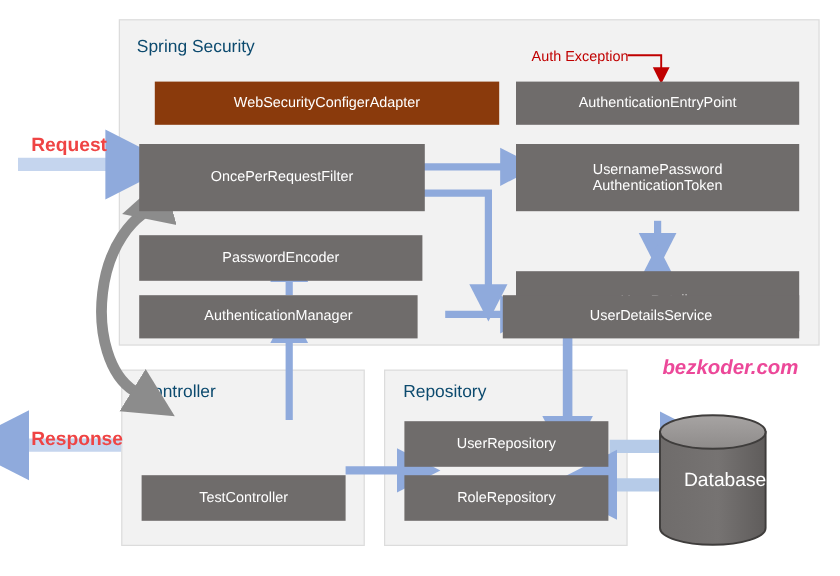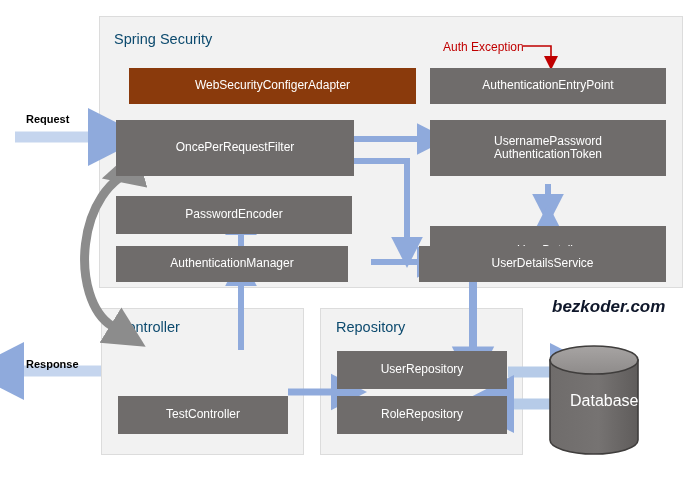--- a/index.html
+++ b/index.html
@@ -8,23 +8,23 @@
 
   .panel{position:absolute;background:#F2F2F2;border:1px solid #DCDCDC;box-sizing:border-box;}
   .panel-title{position:absolute;color:#0c4a6e;font-size:14.5px;line-height:1;white-space:nowrap;}
 
   .box{position:absolute;background:#6F6C6B;color:#ffffff;display:flex;align-items:center;
        justify-content:center;text-align:center;font-size:12px;line-height:1.12;box-sizing:border-box;}
   .box.brown{background:#8A3A0C;}
 
   .svgl{position:absolute;left:0;top:0;width:700px;height:480px;overflow:visible;}
 
-  .lbl{position:absolute;font-size:11px;font-weight:bold;color:#000000;white-space:nowrap;}
+  .lbl{position:absolute;font-size:16px;font-weight:bold;color:#ef4444;white-space:nowrap;}
   .lbl-red{position:absolute;font-size:12px;color:#C00000;white-space:nowrap;font-weight:normal;}
-  .watermark{position:absolute;font-size:17px;font-style:italic;font-weight:bold;color:#0f172a;white-space:nowrap;}
+  .watermark{position:absolute;font-size:17px;font-style:italic;font-weight:bold;color:#ec4899;white-space:nowrap;}
   .dblabel{position:absolute;color:#ffffff;font-size:16px;white-space:nowrap;}
 </style>
 </head>
 <body>
 
 <div id="canvas">
 
   <div class="panel" style="left:99px;top:16px;width:584px;height:272px;"></div>
   <div class="panel" style="left:101px;top:308px;width:203px;height:147px;"></div>
   <div class="panel" style="left:320px;top:308px;width:203px;height:147px;"></div>

